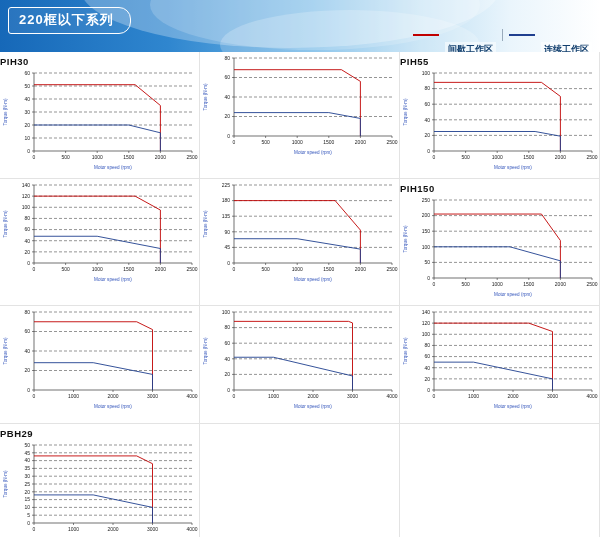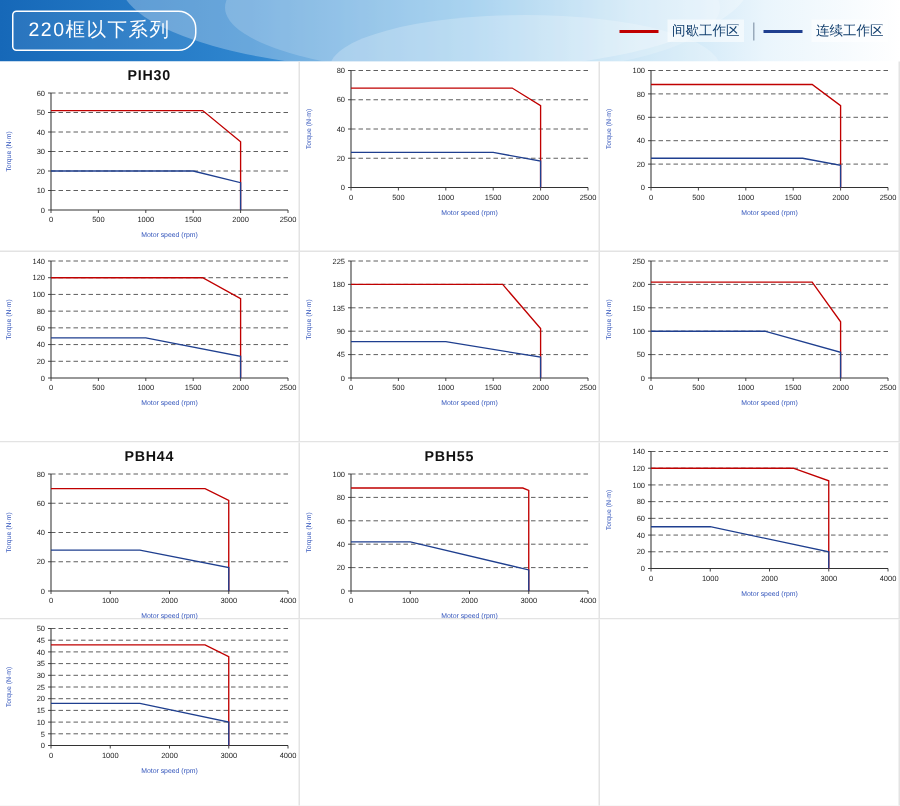--- a/index.html
+++ b/index.html
@@ -4,23 +4,24 @@
 <style>
   html,body{margin:0;padding:0;}
   body{
     width:600px;height:537px;
     background:#ffffff;
     font-family:"Liberation Sans", sans-serif;
     overflow:hidden;
   }
   
   .header{
-    position:relative;width:600px;height:41px;
+    position:relative;width:600px;height:52px;
     background:linear-gradient(90deg,#1668b8 0%,#2f86cf 28%,#6fb6e6 52%,#bfe0f4 70%,#eaf5fc 85%,#ffffff 100%);
     overflow:hidden;
+    font-weight:bold;
   }
   .swoosh{
     position:absolute;border-radius:50%;
     background:rgba(255,255,255,.28);
   }
   .s1{width:420px;height:120px;left:80px;top:-72px;}
   .s2{width:330px;height:90px;left:150px;top:-40px;background:rgba(255,255,255,.18);}
   .s3{width:260px;height:70px;left:220px;top:10px;background:rgba(255,255,255,.22);}
   .title-chip{
     position:absolute;left:8px;top:7px;
@@ -28,40 +29,40 @@
     border:1px solid #ffffff;border-radius:3px 12px 12px 3px;
     color:#ffffff;font-size:13px;letter-spacing:1px;
     background:rgba(255,255,255,.08);
   }
   .legend{
     position:absolute;right:8px;top:13px;
     display:flex;align-items:center;gap:6px;font-size:9px;color:#123f6e;
   }
   .legend .ln{display:inline-block;width:26px;height:0;border-top:2px solid #c00000;}
   .legend .ln.blue{border-top-color:#1f3f8f;}
-  .legend .lbl{background:rgba(255,255,255,.55);padding:1px 3px;}
+  .legend .lbl{background:rgba(255,255,255,.55);padding:1px 3px;margin-top:29px;}
   .legend .sep{width:1px;height:12px;background:#9ab;}
 
   
   .grid{
     display:grid;
     grid-template-columns:200px 200px 200px;
     grid-template-rows:127px 127px 118px 125px;
     width:600px;
   }
   .cell{
     position:relative;
     border-right:1px solid #e3e3e3;
     border-bottom:1px solid #e3e3e3;
     box-sizing:border-box;
     background:#fff;
   }
   .cell.empty{border-right:1px solid #e3e3e3;}
   .chart-title{
-    text-align:center;font-size:9.5px;font-weight:bold;color:#111;
+    text-align:left;font-size:9.5px;font-weight:bold;color:#111;
     margin-top:4px;letter-spacing:.5px;
   }
   .plotwrap{position:relative;width:100%;height:calc(100% - 16px);}
   svg{display:block;}
   .axis-label{font-size:4.6px;fill:#3355bb;font-family:"Liberation Sans",sans-serif;}
   .tick{font-size:5px;fill:#222;font-family:"Liberation Sans",sans-serif;}
   .ytitle{font-size:4.6px;fill:#3355bb;font-family:"Liberation Sans",sans-serif;}
 </style>
 </head>
 <body>
@@ -160,20 +161,21 @@
           <line x1="192.00" y1="84" x2="192.00" y2="86" stroke="#333" stroke-width="0.6"></line>
           <text class="tick" x="192.00" y="92" text-anchor="middle">2500</text>
           <text class="axis-label" x="113" y="102" text-anchor="middle">Motor speed (rpm)</text>
           <text class="ytitle" transform="translate(7,45) rotate(-90)" text-anchor="middle">Torque (N·m)</text>
           <polyline points="34.00,17.70 141.44,17.70 160.40,29.40 160.40,84.00" fill="none" stroke="#c00000" stroke-width="0.9"></polyline>
           <polyline points="34.00,60.60 128.80,60.60 160.40,66.45 160.40,84.00" fill="none" stroke="#1f3f8f" stroke-width="0.9"></polyline>
         </svg>
       </div>
     </div>
     <div class="cell">
+      <div class="chart-title">PIH55</div>
       <div class="plotwrap">
         <svg width="200" height="106" viewBox="0 0 200 106">
           <rect x="34" y="6" width="158" height="78" fill="#ffffff" stroke="none"></rect>
           <line x1="34" y1="68.40" x2="192" y2="68.40" stroke="#111" stroke-width="0.45" stroke-dasharray="3,2"></line>
           <line x1="34" y1="52.80" x2="192" y2="52.80" stroke="#111" stroke-width="0.45" stroke-dasharray="3,2"></line>
           <line x1="34" y1="37.20" x2="192" y2="37.20" stroke="#111" stroke-width="0.45" stroke-dasharray="3,2"></line>
           <line x1="34" y1="21.60" x2="192" y2="21.60" stroke="#111" stroke-width="0.45" stroke-dasharray="3,2"></line>
           <line x1="34" y1="6.00" x2="192" y2="6.00" stroke="#111" stroke-width="0.45" stroke-dasharray="3,2"></line>
           <line x1="34" y1="6" x2="34" y2="84" stroke="#333" stroke-width="0.7"></line>
           <line x1="34" y1="84" x2="192" y2="84" stroke="#333" stroke-width="0.7"></line>
@@ -292,20 +294,21 @@
           <line x1="192.00" y1="84" x2="192.00" y2="86" stroke="#333" stroke-width="0.6"></line>
           <text class="tick" x="192.00" y="92" text-anchor="middle">2500</text>
           <text class="axis-label" x="113" y="102" text-anchor="middle">Motor speed (rpm)</text>
           <text class="ytitle" transform="translate(7,45) rotate(-90)" text-anchor="middle">Torque (N·m)</text>
           <polyline points="34.00,21.60 135.12,21.60 160.40,51.07 160.40,84.00" fill="none" stroke="#c00000" stroke-width="0.9"></polyline>
           <polyline points="34.00,59.73 97.20,59.73 160.40,70.13 160.40,84.00" fill="none" stroke="#1f3f8f" stroke-width="0.9"></polyline>
         </svg>
       </div>
     </div>
     <div class="cell">
+      <div class="chart-title">PIH150</div>
       <div class="plotwrap">
         <svg width="200" height="106" viewBox="0 0 200 106">
           <rect x="34" y="6" width="158" height="78" fill="#ffffff" stroke="none"></rect>
           <line x1="34" y1="68.40" x2="192" y2="68.40" stroke="#111" stroke-width="0.45" stroke-dasharray="3,2"></line>
           <line x1="34" y1="52.80" x2="192" y2="52.80" stroke="#111" stroke-width="0.45" stroke-dasharray="3,2"></line>
           <line x1="34" y1="37.20" x2="192" y2="37.20" stroke="#111" stroke-width="0.45" stroke-dasharray="3,2"></line>
           <line x1="34" y1="21.60" x2="192" y2="21.60" stroke="#111" stroke-width="0.45" stroke-dasharray="3,2"></line>
           <line x1="34" y1="6.00" x2="192" y2="6.00" stroke="#111" stroke-width="0.45" stroke-dasharray="3,2"></line>
           <line x1="34" y1="6" x2="34" y2="84" stroke="#333" stroke-width="0.7"></line>
           <line x1="34" y1="84" x2="192" y2="84" stroke="#333" stroke-width="0.7"></line>
@@ -334,21 +337,20 @@
           <line x1="192.00" y1="84" x2="192.00" y2="86" stroke="#333" stroke-width="0.6"></line>
           <text class="tick" x="192.00" y="92" text-anchor="middle">2500</text>
           <text class="axis-label" x="113" y="102" text-anchor="middle">Motor speed (rpm)</text>
           <text class="ytitle" transform="translate(7,45) rotate(-90)" text-anchor="middle">Torque (N·m)</text>
           <polyline points="34.00,20.04 141.44,20.04 160.40,46.56 160.40,84.00" fill="none" stroke="#c00000" stroke-width="0.9"></polyline>
           <polyline points="34.00,52.80 109.84,52.80 160.40,66.84 160.40,84.00" fill="none" stroke="#1f3f8f" stroke-width="0.9"></polyline>
         </svg>
       </div>
     </div>
     <div class="cell">
-      <div class="chart-title">PBH44</div>
       <div class="plotwrap">
         <svg width="200" height="106" viewBox="0 0 200 106">
           <rect x="34" y="6" width="158" height="78" fill="#ffffff" stroke="none"></rect>
           <line x1="34" y1="64.50" x2="192" y2="64.50" stroke="#111" stroke-width="0.45" stroke-dasharray="3,2"></line>
           <line x1="34" y1="45.00" x2="192" y2="45.00" stroke="#111" stroke-width="0.45" stroke-dasharray="3,2"></line>
           <line x1="34" y1="25.50" x2="192" y2="25.50" stroke="#111" stroke-width="0.45" stroke-dasharray="3,2"></line>
           <line x1="34" y1="6.00" x2="192" y2="6.00" stroke="#111" stroke-width="0.45" stroke-dasharray="3,2"></line>
           <line x1="34" y1="6" x2="34" y2="84" stroke="#333" stroke-width="0.7"></line>
           <line x1="34" y1="84" x2="192" y2="84" stroke="#333" stroke-width="0.7"></line>
           <line x1="32" y1="84.00" x2="34" y2="84.00" stroke="#333" stroke-width="0.6"></line>
@@ -372,21 +374,20 @@
           <line x1="192.00" y1="84" x2="192.00" y2="86" stroke="#333" stroke-width="0.6"></line>
           <text class="tick" x="192.00" y="92" text-anchor="middle">4000</text>
           <text class="axis-label" x="113" y="102" text-anchor="middle">Motor speed (rpm)</text>
           <text class="ytitle" transform="translate(7,45) rotate(-90)" text-anchor="middle">Torque (N·m)</text>
           <polyline points="34.00,15.75 136.70,15.75 152.50,23.55 152.50,84.00" fill="none" stroke="#c00000" stroke-width="0.9"></polyline>
           <polyline points="34.00,56.70 93.25,56.70 152.50,68.40 152.50,84.00" fill="none" stroke="#1f3f8f" stroke-width="0.9"></polyline>
         </svg>
       </div>
     </div>
     <div class="cell">
-      <div class="chart-title">PBH55</div>
       <div class="plotwrap">
         <svg width="200" height="106" viewBox="0 0 200 106">
           <rect x="34" y="6" width="158" height="78" fill="#ffffff" stroke="none"></rect>
           <line x1="34" y1="68.40" x2="192" y2="68.40" stroke="#111" stroke-width="0.45" stroke-dasharray="3,2"></line>
           <line x1="34" y1="52.80" x2="192" y2="52.80" stroke="#111" stroke-width="0.45" stroke-dasharray="3,2"></line>
           <line x1="34" y1="37.20" x2="192" y2="37.20" stroke="#111" stroke-width="0.45" stroke-dasharray="3,2"></line>
           <line x1="34" y1="21.60" x2="192" y2="21.60" stroke="#111" stroke-width="0.45" stroke-dasharray="3,2"></line>
           <line x1="34" y1="6.00" x2="192" y2="6.00" stroke="#111" stroke-width="0.45" stroke-dasharray="3,2"></line>
           <line x1="34" y1="6" x2="34" y2="84" stroke="#333" stroke-width="0.7"></line>
           <line x1="34" y1="84" x2="192" y2="84" stroke="#333" stroke-width="0.7"></line>
@@ -459,20 +460,21 @@
           <line x1="192.00" y1="84" x2="192.00" y2="86" stroke="#333" stroke-width="0.6"></line>
           <text class="tick" x="192.00" y="92" text-anchor="middle">4000</text>
           <text class="axis-label" x="113" y="102" text-anchor="middle">Motor speed (rpm)</text>
           <text class="ytitle" transform="translate(7,45) rotate(-90)" text-anchor="middle">Torque (N·m)</text>
           <polyline points="34.00,17.14 128.80,17.14 152.50,25.50 152.50,84.00" fill="none" stroke="#c00000" stroke-width="0.9"></polyline>
           <polyline points="34.00,56.14 73.50,56.14 152.50,72.86 152.50,84.00" fill="none" stroke="#1f3f8f" stroke-width="0.9"></polyline>
         </svg>
       </div>
     </div>
     <div class="cell">
+      <div class="chart-title">PBH29</div>
       <div class="plotwrap">
         <svg width="200" height="106" viewBox="0 0 200 106">
           <rect x="34" y="6" width="158" height="78" fill="#ffffff" stroke="none"></rect>
           <line x1="34" y1="76.20" x2="192" y2="76.20" stroke="#111" stroke-width="0.45" stroke-dasharray="3,2"></line>
           <line x1="34" y1="68.40" x2="192" y2="68.40" stroke="#111" stroke-width="0.45" stroke-dasharray="3,2"></line>
           <line x1="34" y1="60.60" x2="192" y2="60.60" stroke="#111" stroke-width="0.45" stroke-dasharray="3,2"></line>
           <line x1="34" y1="52.80" x2="192" y2="52.80" stroke="#111" stroke-width="0.45" stroke-dasharray="3,2"></line>
           <line x1="34" y1="45.00" x2="192" y2="45.00" stroke="#111" stroke-width="0.45" stroke-dasharray="3,2"></line>
           <line x1="34" y1="37.20" x2="192" y2="37.20" stroke="#111" stroke-width="0.45" stroke-dasharray="3,2"></line>
           <line x1="34" y1="29.40" x2="192" y2="29.40" stroke="#111" stroke-width="0.45" stroke-dasharray="3,2"></line>

